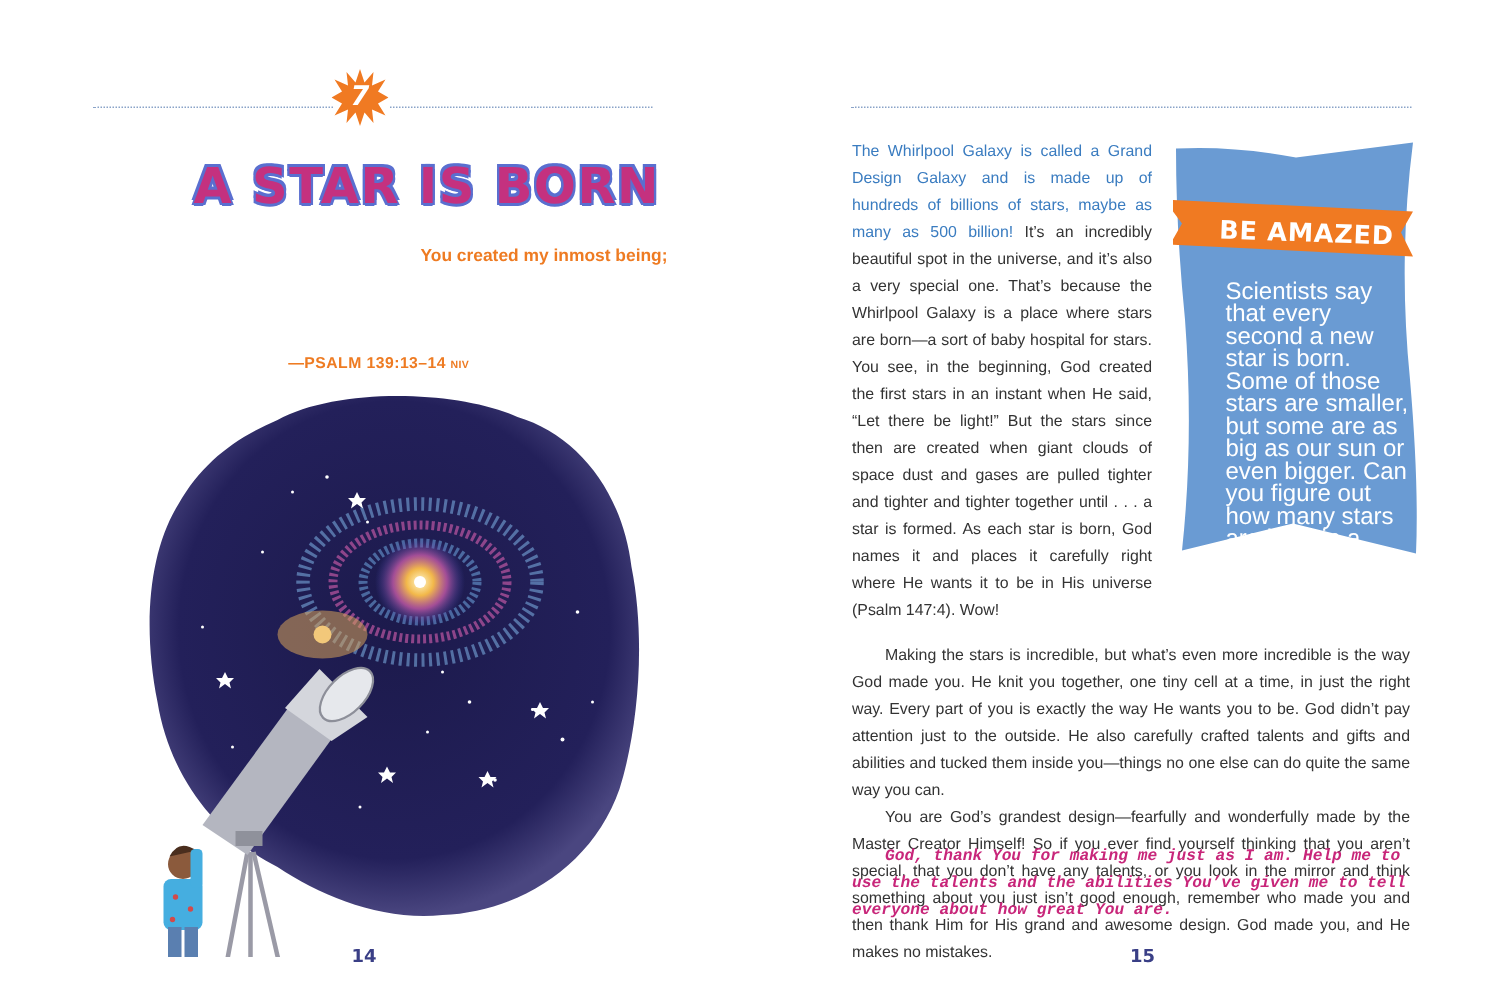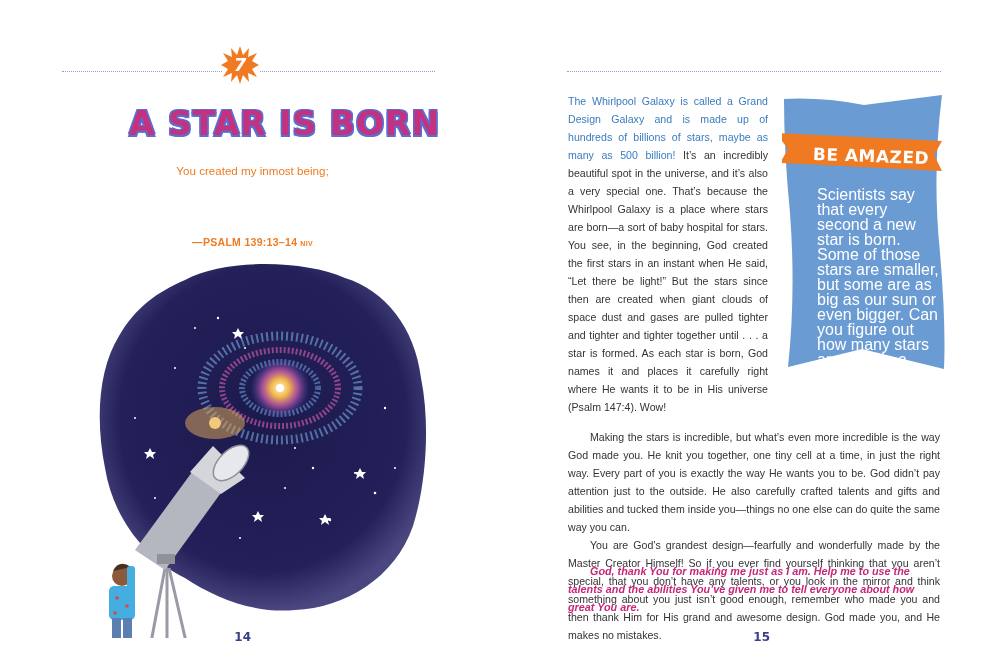--- a/index.html
+++ b/index.html
@@ -16,40 +16,40 @@
   .badge { position: absolute; left: 221px; top: 46px; width: 38px; height: 38px; }
   .badge svg { position: absolute; left: 0; top: 0; }
   .badge-num { position: absolute; left: 0; top: 0; width: 38px; height: 38px; line-height: 38px;
     text-align: center; color: #fff; font-weight: bold; font-size: 18px; font-style: italic;
     font-family: "DejaVu Sans", sans-serif; }
 
   .title { position: absolute; left: 60px; width: 380px; top: 104px; text-align: right;
     font-family: "DejaVu Sans", sans-serif; font-weight: bold; font-size: 33px; letter-spacing: 1px;
     color: #c4317f; text-shadow: -1.5px -1.5px 0 #5a6fd0, 1.5px -1.5px 0 #5a6fd0, -1.5px 1.5px 0 #5a6fd0, 1.5px 1.5px 0 #5a6fd0, 0 2px 0 #5a6fd0; }
 
-  .verse { position: absolute; left: 60px; width: 385px; top: 162px; text-align: center;
-    color: #ee7b22; font-weight: normal; font-size: 11.6px; line-height: 18px; }
+  .verse { position: absolute; left: 60px; width: 385px; top: 162px; text-align: right;
+    color: #ee7b22; font-weight: bold; font-size: 11.6px; line-height: 18px; }
   .verse-ref { position: absolute; left: 60px; width: 385px; top: 236px; text-align: center;
     color: #ee7b22; font-weight: bold; font-size: 10.5px; letter-spacing: 0.3px; }
   .verse-ref .niv { font-size: 7px; margin-left: 3px; }
 
   
   .illus { position: absolute; left: 95px; top: 258px; width: 340px; height: 380px; }
 
   .page-num { position: absolute; font-family: "DejaVu Sans", sans-serif; font-weight: bold;
     font-size: 12px; color: #3a3f86; width: 30px; text-align: right; }
 
   
   .body-col { position: absolute; font-family: "Liberation Sans", sans-serif; color: #333; font-size: 10.6px; line-height: 18px; text-align: justify; }
   .lead { color: #3a7cc0; font-weight: normal; }
   .col-narrow { left: 68px; top: 92px; width: 200px; }
   .col-wide { left: 68px; top: 388px; width: 372px; margin-top: 40px; }
   .indent { text-indent: 22px; }
   .prayer { position: absolute; left: 68px; top: 562px; width: 372px; color: #c8267a; font-weight: bold;
-    font-style: italic; font-size: 10.8px; line-height: 18px; text-indent: 22px; }
+    font-style: italic; font-size: 10.8px; line-height: 18px; text-indent: 22px; font-family: Liberation Mono, monospace; }
 
   .callout { position: absolute; left: 282px; top: 93px; width: 166px; height: 280px; }
   .callout svg { position: absolute; left: 0; top: 0; }
   .callout-title { position: absolute; left: 14px; top: 53px; width: 150px; text-align: center;
     font-family: "DejaVu Sans", sans-serif; font-weight: bold; font-size: 17px; color: #fff; letter-spacing: 0.5px; transform: rotate(2deg); }
   .callout-text { position: absolute; left: 35px; top: 59px; width: 125px; color: #fff; font-size: 16px; line-height: 15px; }
 </style>
 </head>
 <body>
 

